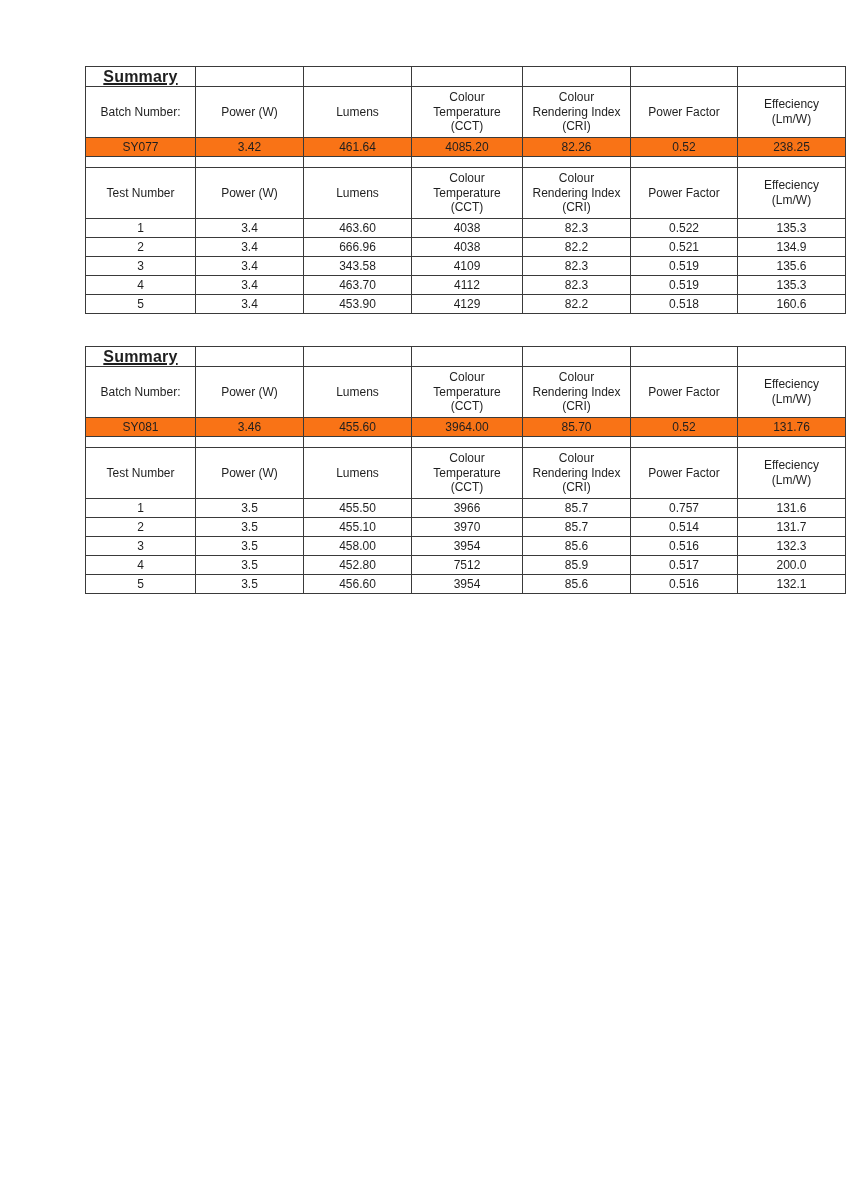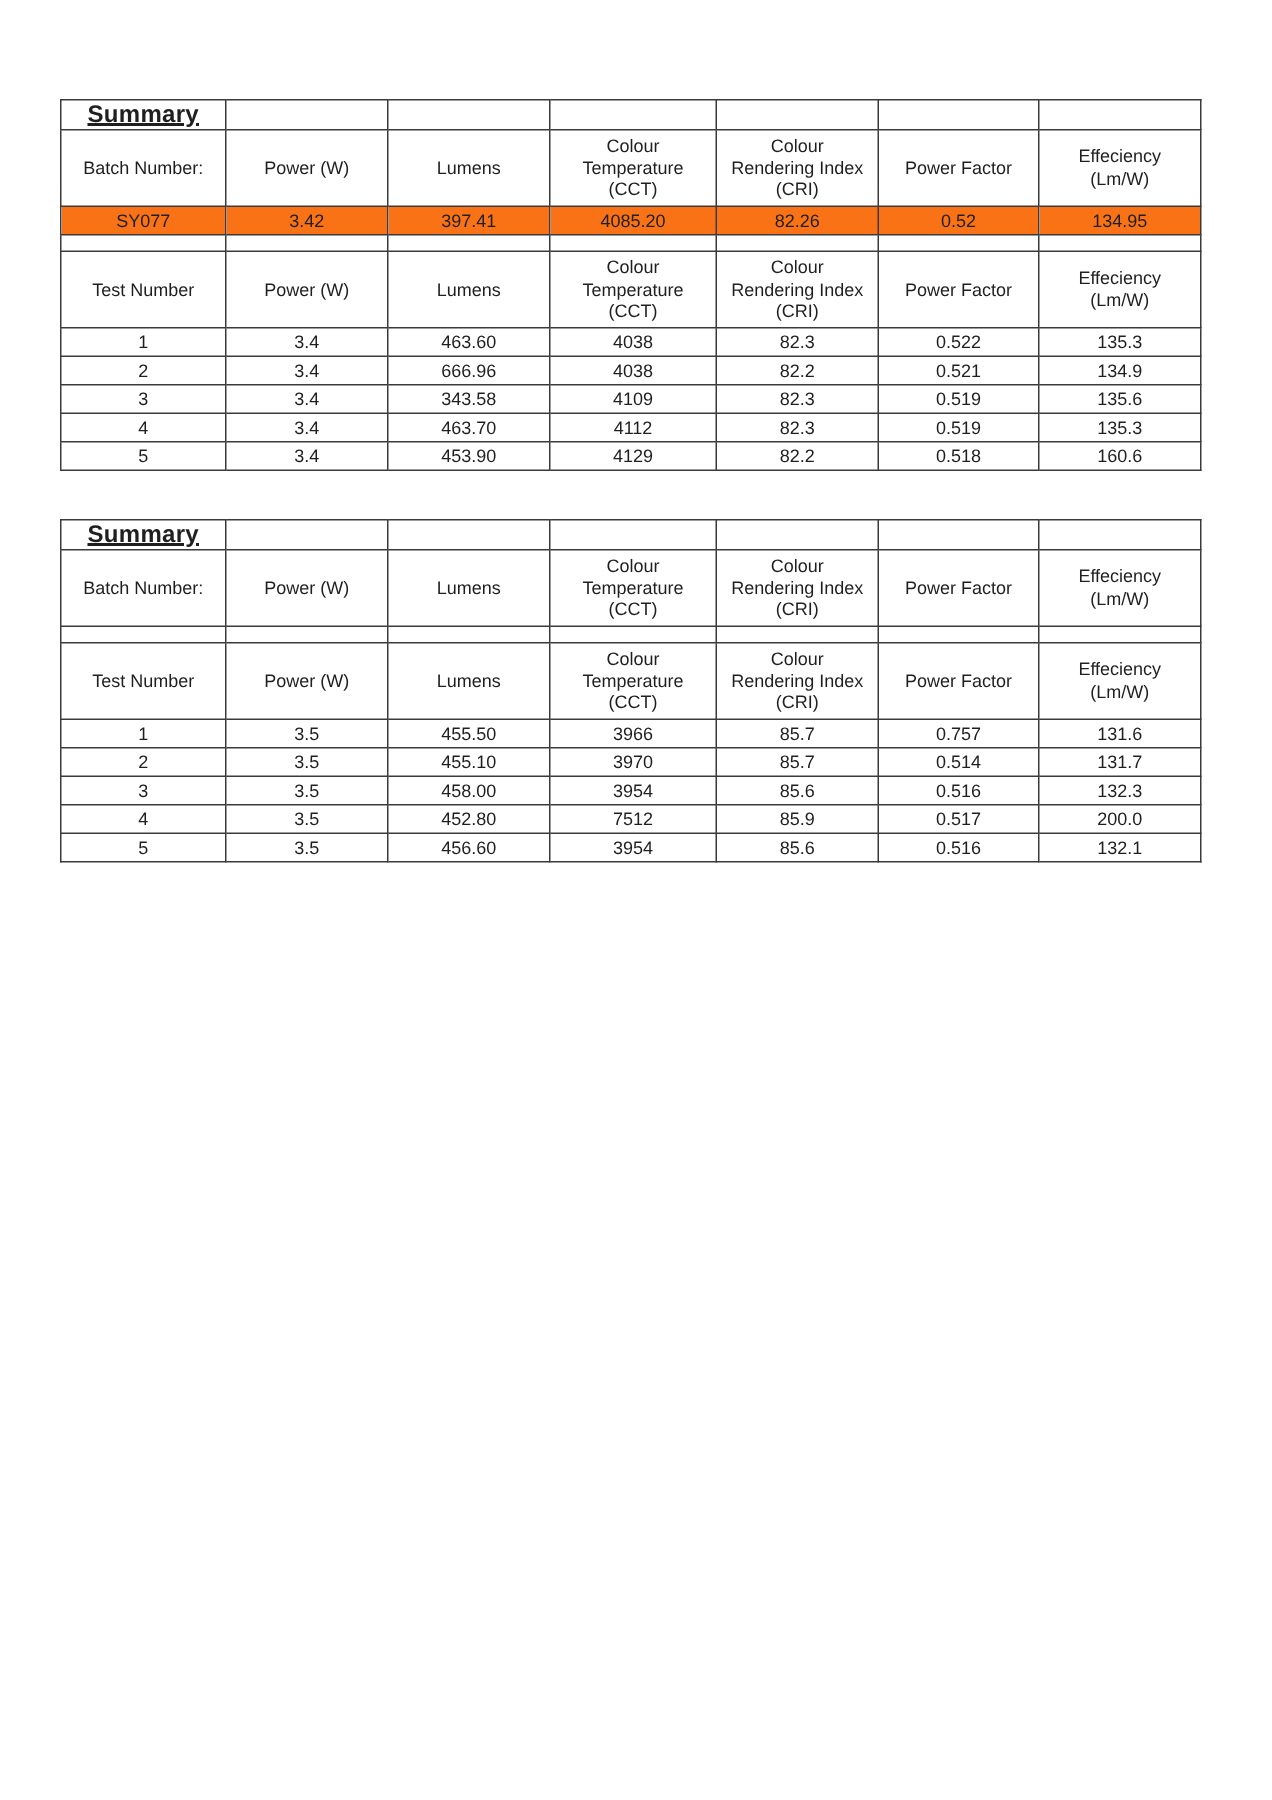--- a/index.html
+++ b/index.html
@@ -10,20 +10,21 @@
   body {
     width: 848px;
     height: 1200px;
     font-family: "Liberation Sans", sans-serif;
     color: #1f1f1f;
     box-sizing: border-box;
   }
   .sheet {
     padding: 66px 0 0 40px;
     box-sizing: border-box;
+    margin-left: 45px;
   }
   table.summary {
     border-collapse: collapse;
     table-layout: fixed;
     margin: 0 0 32px 0;
   }
   table.summary td {
     border: 1px solid #3a3a3a;
     font-size: 12px;
     text-align: center;
@@ -90,25 +91,25 @@
         <td>Colour
 Rendering Index
 (CRI)</td>
         <td>Power Factor</td>
         <td>Effeciency
 (Lm/W)</td>
       </tr>
       <tr class="batch-row">
         <td>SY077</td>
         <td>3.42</td>
-        <td>397.41</td>
+        <td>461.64</td>
         <td>4085.20</td>
         <td>82.26</td>
         <td>0.52</td>
-        <td>134.95</td>
+        <td>238.25</td>
       </tr>
       <tr class="spacer-row">
         <td></td>
         <td></td>
         <td></td>
         <td></td>
         <td></td>
         <td></td>
         <td></td>
       </tr>
@@ -203,20 +204,29 @@
         <td>Colour
 Temperature
 (CCT)</td>
         <td>Colour
 Rendering Index
 (CRI)</td>
         <td>Power Factor</td>
         <td>Effeciency
 (Lm/W)</td>
       </tr>
+      <tr class="batch-row">
+        <td>SY081</td>
+        <td>3.46</td>
+        <td>455.60</td>
+        <td>3964.00</td>
+        <td>85.70</td>
+        <td>0.52</td>
+        <td>131.76</td>
+      </tr>
       <tr class="spacer-row">
         <td></td>
         <td></td>
         <td></td>
         <td></td>
         <td></td>
         <td></td>
         <td></td>
       </tr>
       <tr class="header-row">

